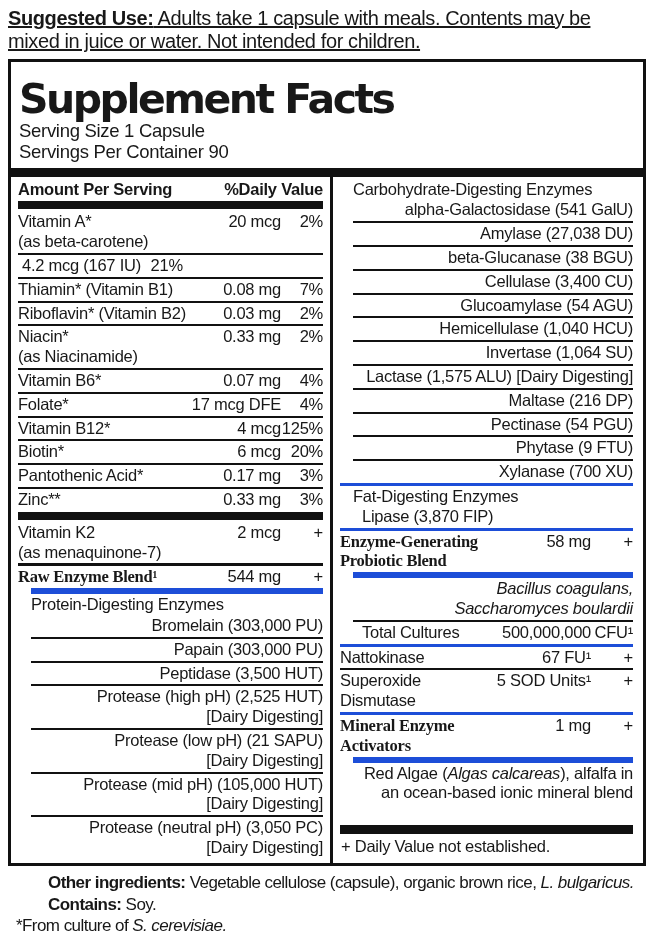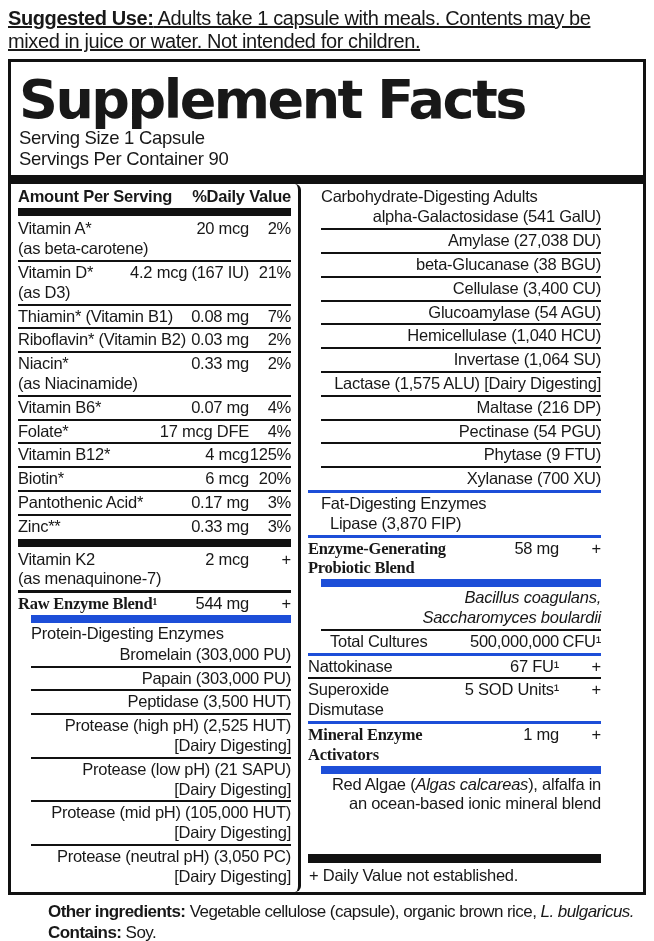--- a/index.html
+++ b/index.html
@@ -9,44 +9,44 @@
     font-family:"Liberation Sans", sans-serif;
     color:#181818;
     -webkit-font-smoothing:antialiased;
   }
   .suggested { padding:7px 8px 5px 8px; font-size:20px; line-height:1.17; letter-spacing:-0.4px; max-width:600px;text-decoration:underline; }
   .suggested b { letter-spacing:-0.4px; }
 
   .panel { margin:0 8px; border:3px solid #111; background:#fff; }
   .title {
     font-family:"DejaVu Sans", sans-serif; font-weight:bold;
-    font-size:54px; line-height:1.0; letter-spacing:-2.5px;
-    padding:11px 4px 0 8px; white-space:nowrap;
+    font-size:41px; line-height:1.0; letter-spacing:-2.5px;
+    padding:17px 4px 0 8px; white-space:nowrap;
   }
   .serving { font-size:18.5px; line-height:1.16; padding:0 8px; letter-spacing:-0.3px; }
   .serving:first-of-type { padding-top:3px; }
   .thickbar { height:9px; background:#111; margin-top:5px; }
 
   .cols { display:flex; align-items:stretch; }
   .col { font-size:16.5px; line-height:1.2; letter-spacing:-0.25px; padding:2px 7px 4px 7px; }
-  .col-left  { width:290px; border-right:3px solid #111;border-radius:6px; }
+  .col-left  { width:322px; border-right:3px solid #111; }
   .col-right { width:307px; display:flex; flex-direction:column; }
 
   .hdr-row { display:flex; justify-content:space-between; font-weight:bold; padding:1px 0 1px; }
   .bar8 { height:8px; background:#111; margin:1px 0 2px; }
   .bar9 { height:9px; background:#111; margin-top:auto; }
 
   .row { display:flex; align-items:flex-start; padding:1px 0 1px; }
   .row .nm  { flex:1 1 auto; min-width:0; }
   .row .amt { white-space:nowrap; margin-left:4px; }
   .row .dv  { width:42px; text-align:right; white-space:nowrap; flex:none; }
   .blk { display:block; }
   .bb  { border-bottom:2px solid #111; }
   .bb3 { border-bottom:3px solid #111; }
-  .bt2 { border-top:8px solid #1d4ed8; }
+  .bt2 { border-top:6px solid #1d4ed8; }
   .bt3 { border-top:3px solid #1d4ed8; }
   .bold { font-weight:bold;font-family:Liberation Serif, serif; }
   .italic { font-style:italic; }
 
   .grp { margin-left:13px; }
   .grp .gh { padding:1px 0 0; }
   .grp .gi { padding:1px 0 1px 9px;text-align:right; }
   .sect .gh { margin-left:13px; padding-top:1px; }
   .sect .gi { margin-left:22px; padding:0 0 1px; }
 
@@ -83,24 +83,20 @@
       <div class="row bb">
         <span class="nm">
           <span class="blk">Vitamin A*</span>
           <span class="blk">(as beta-carotene)</span>
         </span>
         <span class="amt">20 mcg</span>
         <span class="dv">2%</span>
       </div>
 
       <div class="row bb">
-        <span class="nm">
-          <span class="blk">Vitamin D*</span>
-          <span class="blk">(as D3)</span>
-        </span>
         <span class="amt">4.2 mcg (167 IU)</span>
         <span class="dv">21%</span>
       </div>
 
       <div class="row bb">
         <span class="nm">Thiamin* (Vitamin B1)</span>
         <span class="amt">0.08 mg</span>
         <span class="dv">7%</span>
       </div>
 
@@ -191,21 +187,21 @@
         </div>
         <div class="gi">
           <span class="blk">Protease (neutral pH) (3,050 PC)</span>
           <span class="blk">[Dairy Digesting]</span>
         </div>
       </div>
     </div>
 
     <div class="col col-right">
       <div class="grp">
-        <div class="gh">Carbohydrate-Digesting Adults</div>
+        <div class="gh">Carbohydrate-Digesting Enzymes</div>
         <div class="gi bb">alpha-Galactosidase (541 GalU)</div>
         <div class="gi bb">Amylase (27,038 DU)</div>
         <div class="gi bb">beta-Glucanase (38 BGU)</div>
         <div class="gi bb">Cellulase (3,400 CU)</div>
         <div class="gi bb">Glucoamylase (54 AGU)</div>
         <div class="gi bb">Hemicellulase (1,040 HCU)</div>
         <div class="gi bb">Invertase (1,064 SU)</div>
         <div class="gi bb">Lactase (1,575 ALU) [Dairy Digesting]</div>
         <div class="gi bb">Maltase (216 DP)</div>
         <div class="gi bb">Pectinase (54 PGU)</div>

